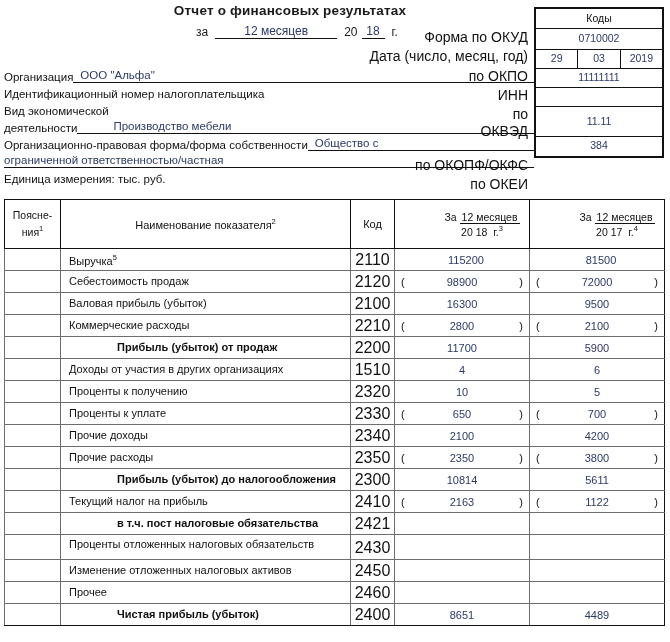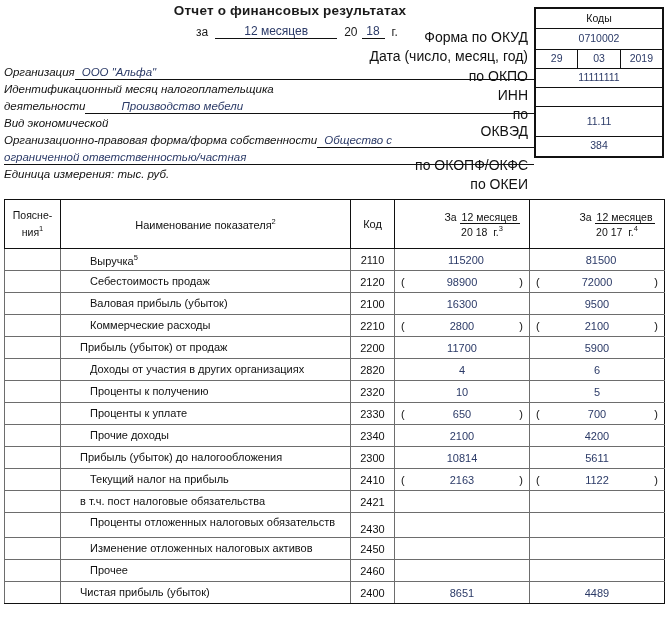--- a/index.html
+++ b/index.html
@@ -86,24 +86,23 @@
   
   .meta {
     position: absolute;
     left: 4px;
     top: 66px;
     width: 530px;
     font-size: 11.5px;
   }
   .meta .mrow {
     display: flex;
-    align-items: flex-start;
+    align-items: flex-end;
     height: 17px;
     white-space: nowrap;
-    font-style: italic;
   }
   .meta .mlabel { color: #111; }
   .meta .fill {
     flex: 1;
     border-bottom: 1.2px solid #111;
     color: #2b3a67;
     padding-left: 7px;
     line-height: 13px;
     overflow: hidden;
   }
@@ -157,26 +156,26 @@
   }
   sup { font-size: 7.5px; vertical-align: super; }
 
   .tbl tbody td { height: 21px; }
   .cell-name {
     padding-left: 6px;
     color: #111;
     font-size: 11px;
     line-height: 13px;
   }
-  .cell-name.ind  { padding-left: 29px; }
-  .cell-name.ind2 { padding-left: 19px; }
+  .cell-name.ind  { padding-left: 8px; }
+  .cell-name.ind2 { padding-left: 56px; font-weight: bold; }
   .cell-code {
     text-align: center;
     color: #111;
-    font-size: 11px;
+    font-size: 16px;
   }
   .cell-val {
     text-align: center;
     color: #2b3a67;
     font-size: 11px;
     position: relative;
   }
   .cell-val .paren-l {
     position: absolute;
     left: 6px;
@@ -250,32 +249,32 @@
 <div class="rcap" style="top:176px">по ОКЕИ</div>
 
 <div class="meta">
 
   <div class="mrow">
     <span class="mlabel">Организация</span>
     <span class="fill">ООО "Альфа"</span>
   </div>
 
   <div class="mrow">
-    <span class="mlabel plain">Идентификационный месяц налогоплательщика</span>
+    <span class="mlabel plain">Идентификационный номер налогоплательщика</span>
+    <span class="fill" style="border-bottom:none"></span>
+  </div>
+
+  <div class="mrow">
+    <span class="mlabel plain">Вид экономической</span>
     <span class="fill" style="border-bottom:none"></span>
   </div>
 
   <div class="mrow">
     <span class="mlabel">деятельности</span>
     <span class="fill" style="padding-left:36px">Производство мебели</span>
-  </div>
-
-  <div class="mrow">
-    <span class="mlabel plain">Вид экономической</span>
-    <span class="fill" style="border-bottom:none"></span>
   </div>
 
   <div class="mrow">
     <span class="mlabel">Организационно-правовая форма/форма собственности</span>
     <span class="fill">Общество с</span>
   </div>
 
   <div class="mrow">
     <span class="fill" style="padding-left:0">ограниченной ответственностью/частная</span>
   </div>
@@ -360,21 +359,21 @@
       <tr>
         <td></td>
         <td class="cell-name ind2">Прибыль (убыток) от продаж</td>
         <td class="cell-code">2200</td>
         <td class="cell-val">11700</td>
         <td class="cell-val last">5900</td>
       </tr>
       <tr>
         <td></td>
         <td class="cell-name ind">Доходы от участия в других организациях</td>
-        <td class="cell-code">2820</td>
+        <td class="cell-code">1510</td>
         <td class="cell-val">4</td>
         <td class="cell-val last">6</td>
       </tr>
       <tr>
         <td></td>
         <td class="cell-name ind">Проценты к получению</td>
         <td class="cell-code">2320</td>
         <td class="cell-val">10</td>
         <td class="cell-val last">5</td>
       </tr>
@@ -387,20 +386,27 @@
       </tr>
       <tr>
         <td></td>
         <td class="cell-name ind">Прочие доходы</td>
         <td class="cell-code">2340</td>
         <td class="cell-val">2100</td>
         <td class="cell-val last">4200</td>
       </tr>
       <tr>
         <td></td>
+        <td class="cell-name ind">Прочие расходы</td>
+        <td class="cell-code">2350</td>
+        <td class="cell-val"><span class="paren-l">(</span>2350<span class="paren-r">)</span></td>
+        <td class="cell-val last"><span class="paren-l">(</span>3800<span class="paren-r">)</span></td>
+      </tr>
+      <tr>
+        <td></td>
         <td class="cell-name ind2">Прибыль (убыток) до налогообложения</td>
         <td class="cell-code">2300</td>
         <td class="cell-val">10814</td>
         <td class="cell-val last">5611</td>
       </tr>
       <tr>
         <td></td>
         <td class="cell-name ind">Текущий налог на прибыль</td>
         <td class="cell-code">2410</td>
         <td class="cell-val"><span class="paren-l">(</span>2163<span class="paren-r">)</span></td>

